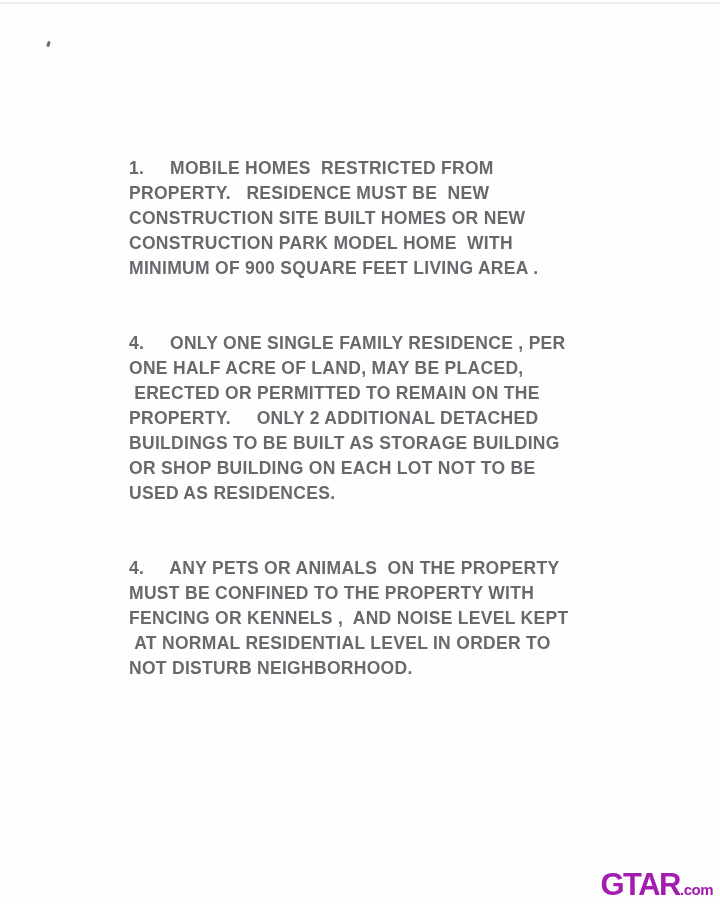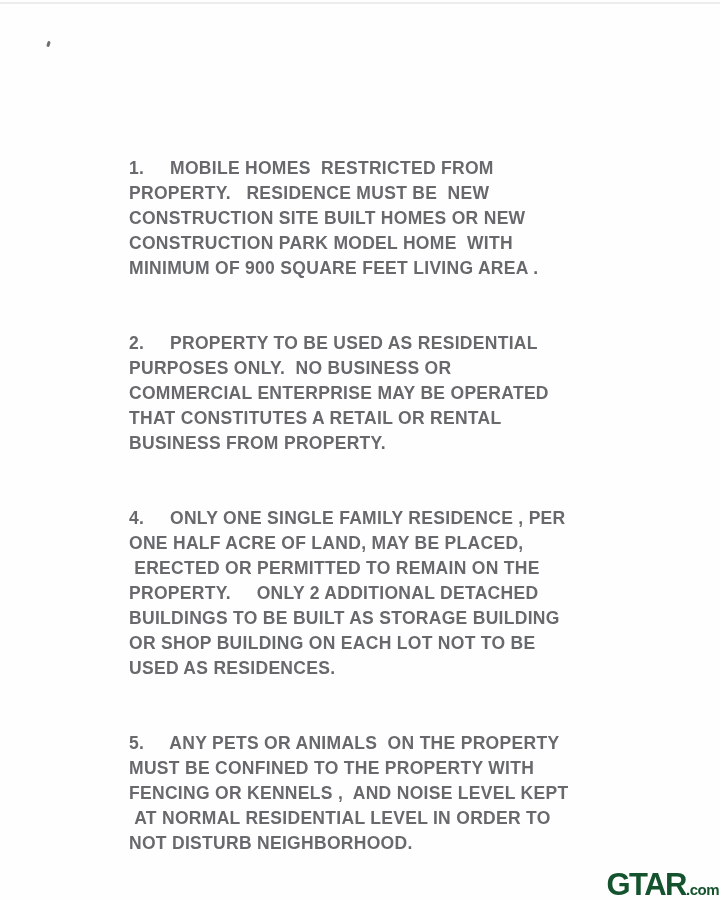--- a/index.html
+++ b/index.html
@@ -44,23 +44,23 @@
     font-weight: bold;
     line-height: 25px;
     letter-spacing: 0.3px;
     white-space: pre-wrap;
   }
   .covenant-item {
     margin: 0;
   }
   .watermark {
     position: absolute;
-    right: 1px;
+    right: 7px;
     bottom: 1px;
-    color: #14532d;
+    color: #a21caf;
     font-weight: bold;
     display: flex;
     align-items: baseline;
     line-height: 1;
   }
   .watermark .brand {
     font-size: 31px;
     letter-spacing: -1.5px;
   }
   .watermark .suffix {
@@ -76,33 +76,28 @@
   <div class="scan-top-line"></div>
 
   <div class="ink-speck"></div>
 
   <div class="doc-text">
     <div class="covenant-item">1.     MOBILE HOMES  RESTRICTED FROM
 PROPERTY.   RESIDENCE MUST BE  NEW
 CONSTRUCTION SITE BUILT HOMES OR NEW
 CONSTRUCTION PARK MODEL HOME  WITH
 MINIMUM OF 900 SQUARE FEET LIVING AREA .</div>
-    <div class="covenant-item">2.     PROPERTY TO BE USED AS RESIDENTIAL
-PURPOSES ONLY.  NO BUSINESS OR
-COMMERCIAL ENTERPRISE MAY BE OPERATED
-THAT CONSTITUTES A RETAIL OR RENTAL
-BUSINESS FROM PROPERTY.</div>
     <div class="covenant-item">4.     ONLY ONE SINGLE FAMILY RESIDENCE , PER
 ONE HALF ACRE OF LAND, MAY BE PLACED,
  ERECTED OR PERMITTED TO REMAIN ON THE
 PROPERTY.     ONLY 2 ADDITIONAL DETACHED
 BUILDINGS TO BE BUILT AS STORAGE BUILDING
 OR SHOP BUILDING ON EACH LOT NOT TO BE
 USED AS RESIDENCES.</div>
-    <div class="covenant-item">5.     ANY PETS OR ANIMALS  ON THE PROPERTY
+    <div class="covenant-item">4.     ANY PETS OR ANIMALS  ON THE PROPERTY
 MUST BE CONFINED TO THE PROPERTY WITH
 FENCING OR KENNELS ,  AND NOISE LEVEL KEPT
  AT NORMAL RESIDENTIAL LEVEL IN ORDER TO
 NOT DISTURB NEIGHBORHOOD.</div>
     
   </div>
 
   <div class="watermark">
     <span class="brand">GTAR</span>
       <span class="suffix">.com</span>

